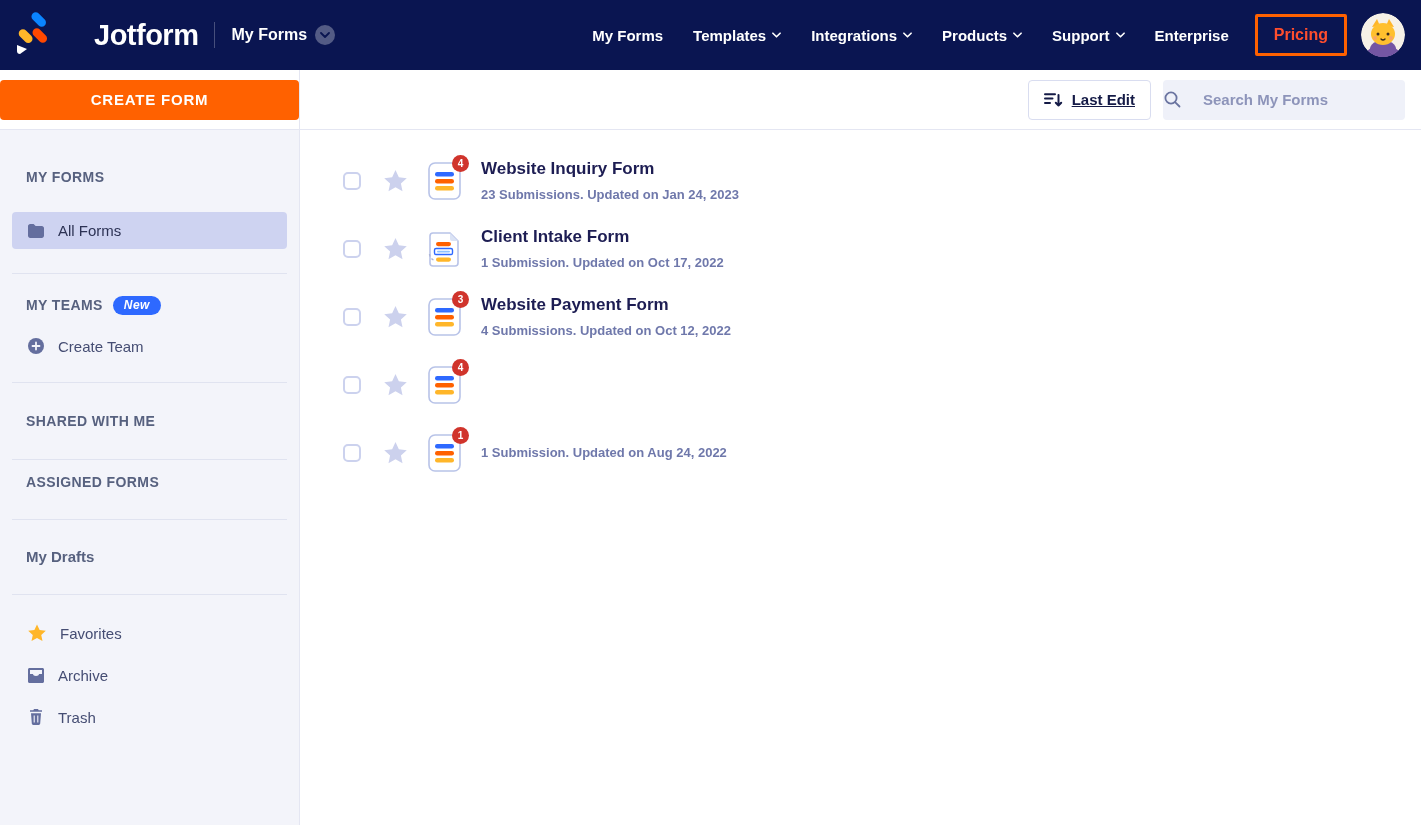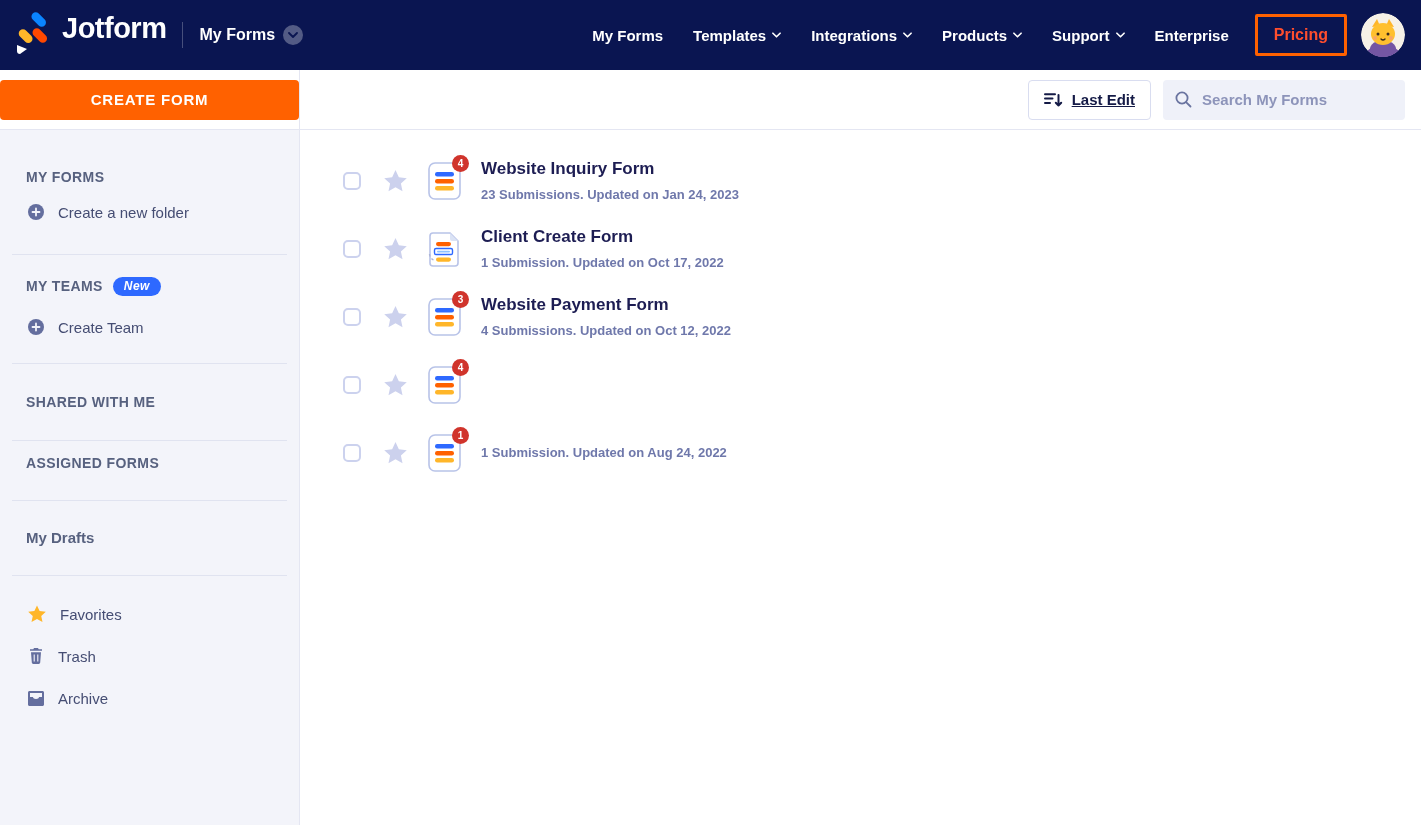--- a/index.html
+++ b/index.html
@@ -1,21 +1,21 @@
 <!DOCTYPE html>
 <html><head>
 <meta charset="utf-8">
 <style>
   * { margin:0; padding:0; box-sizing:border-box; }
   html,body { width:1421px; height:825px; overflow:hidden; }
   body { font-family:"Liberation Sans", sans-serif; background:#fff; }
 
   
   .navbar { height:70px; background:#0a1551; display:flex; align-items:center; padding:0 16px 0 14px; }
-  .brand { display:flex; align-items:flex-start; cursor:pointer; }
+  .brand { display:flex; align-items:center; cursor:pointer;gap:32px; }
   .brand-word { color:#fff; font-size:29px; font-weight:700; letter-spacing:-0.5px; margin-left:6px; }
   .ctx-divider { width:1px; height:26px; background:rgba(255,255,255,.25); margin:0 16px; }
   .ctx-switcher { display:flex; align-items:center; gap:8px; cursor:pointer; }
   .ctx-label { color:#fff; font-size:16px; font-weight:700; }
   .ctx-chip { width:20px; height:20px; border-radius:50%; background:rgba(255,255,255,.3); display:flex; align-items:center; justify-content:center; }
 
   .nav-links { margin-left:auto; display:flex; align-items:center; gap:30px; }
   .nav-item { color:#fff; font-size:15px; font-weight:600; display:flex; align-items:center; gap:6px; cursor:pointer; white-space:nowrap; }
   .pricing-btn { margin-left:26px; background:transparent; border:3px solid #ff6100; border-radius:2px;
                  color:#ff4e2e; font-size:16px; font-weight:700; padding:9px 16px; cursor:pointer;
@@ -42,21 +42,21 @@
   .plain-label { margin:0 26px; font-size:15px; font-weight:700; color:#57617f; height:20px; display:flex; align-items:center; }
   .icon-16 { width:16px; height:16px; flex:none; display:flex; align-items:center; justify-content:center; }
   .icon-18 { width:18px; height:18px; flex:none; display:flex; align-items:center; justify-content:center; }
 
   
   .main { flex:1; display:flex; flex-direction:column; background:#fff; }
   .toolbar { height:60px; flex:none; border-bottom:1px solid #e4e6f2; display:flex; align-items:center; justify-content:flex-end; padding-right:16px; gap:12px; }
   .sort-btn { height:40px; display:flex; align-items:center; gap:9px; padding:0 15px; background:#fff;
               border:1px solid #d9ddf0; border-radius:4px; font-size:15px; font-weight:700; color:#141a46;
               cursor:pointer; font-family:"Liberation Sans", sans-serif;text-decoration:underline; }
-  .search-box { width:242px; height:40px; background:#eff1f9; border-radius:4px; display:flex; align-items:center; padding:0 12px; gap:10px; }
+  .search-box { width:242px; height:40px; background:#eff1f9; border-radius:4px; display:flex; align-items:center; padding:0 1px; gap:22px; }
   .search-box input { flex:1; border:none; outline:none; background:transparent; font-size:15px; color:#2c3254;
                       font-family:"Liberation Sans", sans-serif; min-width:0; }
   .search-box input::placeholder { color:#8d94ba; font-weight:600; }
 
   .form-list { padding:17px 0 0 43px; }
   .form-row { height:68px; display:flex; align-items:center; cursor:pointer; }
   .row-check { width:18px; height:18px; border:2px solid #ccd2ee; border-radius:5px; background:#fff; flex:none; margin-right:23px; cursor:pointer; }
   .row-star { flex:none; margin-right:21px; cursor:pointer; display:flex; }
   .form-icon-wrap { position:relative; width:33px; height:38px; flex:none; margin-right:20px; }
   .count-badge { position:absolute; top:-7px; right:-8px; min-width:17px; height:17px; border-radius:50%;
@@ -150,30 +150,29 @@
   <div class="sidebar">
     <div class="side-top">
       <button class="create-form-btn">CREATE FORM</button>
     </div>
     <div class="side-nav">
 
       <div class="side-header">
         <span>MY FORMS</span>
       </div>
 
-
-      <div class="side-item" style="margin-top:8px;">
+      <div class="side-item selected" style="margin-top:26px;">
         <span class="icon-16">
-          <svg width="16" height="16" viewBox="0 0 16 16">
-              <circle cx="8" cy="8" r="8" fill="#646e9e"></circle>
-              <path d="M8 4.5 V11.5 M4.5 8 H11.5" stroke="#f3f4fa" stroke-width="1.8" stroke-linecap="round"></path>
-            </svg>
-        </span>
-        <span>Create a new folder</span>
-      </div>
+          <svg width="16" height="14" viewBox="0 0 16 14">
+              <path d="M0 2.2 C0 1 1 0 2.2 0 H5.6 L7.6 2 H13.8 C15 2 16 3 16 4.2 V11.8 C16 13 15 14 13.8 14 H2.2 C1 14 0 13 0 11.8 Z" fill="#646e9e"></path>
+            </svg>
+        </span>
+        <span>All Forms</span>
+      </div>
+
 
       <hr class="side-divider" style="margin-top:24px;">
 
       <div class="side-header" style="margin-top:20px; height:22px;">
         <span>MY TEAMS</span>
         <span class="new-badge">New</span>
       </div>
 
       <div class="side-item" style="margin-top:12px;">
         <span class="icon-16">
@@ -205,40 +204,40 @@
 
       <hr class="side-divider" style="margin-top:28px;">
 
       <div class="side-item" style="margin-top:20px;">
         <span class="icon-18">
           <svg width="19" height="18" viewBox="0 0 20 19">
               <path d="M10 0 L12.9 6.2 L19.8 7 L14.7 11.6 L16.1 18.4 L10 15 L3.9 18.4 L5.3 11.6 L0.2 7 L7.1 6.2 Z" fill="#ffb629"></path>
             </svg>
         </span>
         <span>Favorites</span>
+      </div>
+
+      <div class="side-item" style="margin-top:6px;">
+        <span class="icon-16">
+          <svg width="16" height="15" viewBox="0 0 16 15">
+              <path d="M1.5 0 H14.5 C15.3 0 16 0.7 16 1.5 V13.5 C16 14.3 15.3 15 14.5 15 H1.5 C0.7 15 0 14.3 0 13.5 V1.5 C0 0.7 0.7 0 1.5 0 Z M2 2 V6 H5 C5 7.1 6.3 8 8 8 C9.7 8 11 7.1 11 6 H14 V2 Z" fill="#646e9e" fill-rule="evenodd"></path>
+            </svg>
+        </span>
+        <span>Archive</span>
       </div>
 
       <div class="side-item" style="margin-top:6px;">
         <span class="icon-16">
           <svg width="14" height="16" viewBox="0 0 14 16">
             <path d="M5 0 H9 L9.7 1.3 H13 V2.8 H1 V1.3 H4.3 Z" fill="#646e9e"></path>
             <path d="M2 4.2 H12 L11.2 14.6 C11.14 15.4 10.5 16 9.7 16 H4.3 C3.5 16 2.86 15.4 2.8 14.6 Z M5.2 6.5 V13.5 M8.8 6.5 V13.5" fill="#646e9e"></path>
             <path d="M5.2 6.5 V13.5 M8.8 6.5 V13.5" stroke="#f3f4fa" stroke-width="1.1"></path>
           </svg>
         </span>
         <span>Trash</span>
-      </div>
-
-      <div class="side-item" style="margin-top:6px;">
-        <span class="icon-16">
-          <svg width="16" height="15" viewBox="0 0 16 15">
-              <path d="M1.5 0 H14.5 C15.3 0 16 0.7 16 1.5 V13.5 C16 14.3 15.3 15 14.5 15 H1.5 C0.7 15 0 14.3 0 13.5 V1.5 C0 0.7 0.7 0 1.5 0 Z M2 2 V6 H5 C5 7.1 6.3 8 8 8 C9.7 8 11 7.1 11 6 H14 V2 Z" fill="#646e9e" fill-rule="evenodd"></path>
-            </svg>
-        </span>
-        <span>Archive</span>
       </div>
 
     </div>
   </div>
 
   <div class="main">
     <div class="toolbar">
       <button class="sort-btn">
         <span style="display:flex;">
           <svg width="19" height="16" viewBox="0 0 19 16">
@@ -296,21 +295,21 @@
                 <path d="M22 3 L30 11 H24 a2 2 0 0 1 -2 -2 Z" fill="#dbe3f5"></path>
                 <rect x="8" y="12" width="15" height="4.2" rx="2.1" fill="#ff6100"></rect>
                 <rect x="6.5" y="18.5" width="18" height="6" rx="1.6" fill="#fff" stroke="#2e69ff" stroke-width="1.4"></rect>
                 <rect x="9" y="20.7" width="13" height="1.8" rx="0.9" fill="#8ec2ff"></rect>
                 <rect x="8" y="27.5" width="15" height="4.2" rx="2.1" fill="#ffb629"></rect>
                 <path d="M1.5 24 a7 7 0 0 0 4 6" fill="none" stroke="#aab3d6" stroke-width="1.3" stroke-dasharray="2.5 2.5"></path>
               </svg></span>
           
         </div>
         <div class="row-text">
-          <span class="row-title">Client Create Form</span>
+          <span class="row-title">Client Intake Form</span>
           <span class="row-sub">1 Submission. Updated on Oct 17, 2022</span>
         </div>
       </div>
 
       <div class="form-row">
         <div class="row-check"></div>
         <span class="row-star">
           <svg width="23" height="22" viewBox="0 0 20 19">
               <path d="M10 0 L12.9 6.2 L19.8 7 L14.7 11.6 L16.1 18.4 L10 15 L3.9 18.4 L5.3 11.6 L0.2 7 L7.1 6.2 Z" fill="#ccd1ed"></path>
             </svg>

